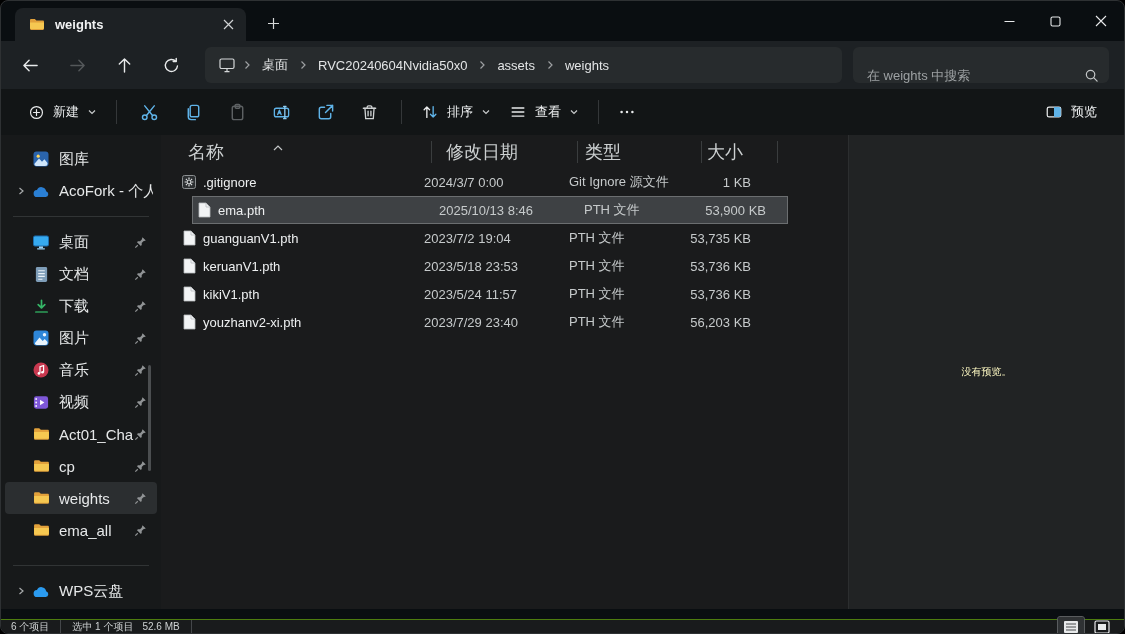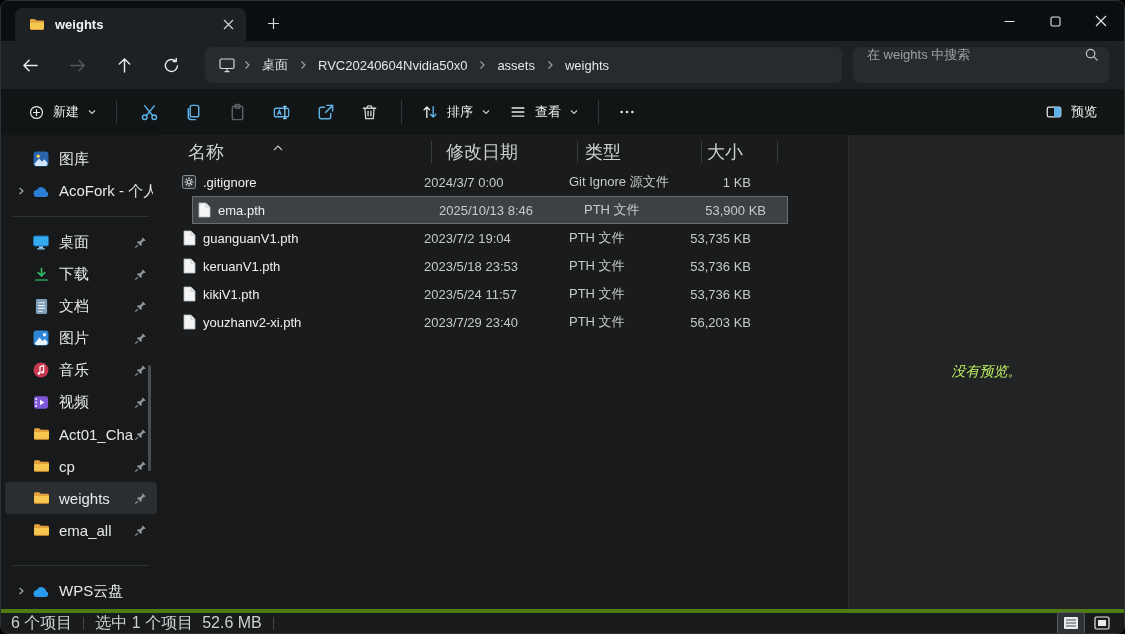--- a/index.html
+++ b/index.html
@@ -20,21 +20,21 @@
   .wc{ width:46px; height:40px; display:flex; align-items:center; justify-content:center; }
 
   
   .navbar{ height:48px; background:#1d2124; display:flex; align-items:center; padding:0 15px 0 12px; }
   .navbtn{ width:34px; height:34px; margin-right:13px; }
   .breadcrumb{ flex:1; height:36px; margin-left:4px; background:#272b2d; border-radius:6px;
                display:flex; align-items:center; padding:0 8px; overflow:hidden; }
   .crumb{ font-size:13px; color:#e3e5e6; padding:5px 9px; border-radius:4px; white-space:nowrap; }
   .crumb-sep{ display:flex; margin:0 1px; }
   .searchbox{ width:256px; height:36px; margin-left:11px; background:#272b2d; border-radius:6px;
-              display:flex; align-items:flex-start; padding:0 10px 0 14px; }
+              display:flex; align-items:flex-end; padding:0 10px 0 14px; }
   .searchbox input{ flex:1; background:transparent; border:none; outline:none;
                     font-size:13px; color:#e3e5e6; font-family:inherit; }
   .searchbox input::placeholder{ color:#9da1a3; opacity:1; }
 
   
   .toolbar{ height:46px; background:#121516; display:flex; align-items:center; padding:0 18px; }
   .tb-text-btn{ display:flex; align-items:center; gap:8px; padding:7px 9px; border-radius:4px;
                 font-size:13px; color:#eceeef; white-space:nowrap; }
   .tb-sep{ width:1px; height:24px; background:#343739; margin:0 10px; }
   .tb-ic{ width:44px; height:36px; }
@@ -66,26 +66,26 @@
   .row{ margin-left:16px; width:596px; height:28px; display:grid;
         grid-template-columns:24px 214px 146px 124px 72px; align-items:center; font-size:13px; }
   .row.selected{ background:#3e4144; outline:1px solid #6b6e70; outline-offset:-1px;margin-left:31px; }
   .cell-ico{ display:flex; justify-content:center; }
   .cell-name{ color:#eef0f1; white-space:nowrap; overflow:hidden; padding-left:2px; }
   .cell-date,.cell-type{ color:#c6cacb; white-space:nowrap; }
   .cell-date{ padding-left:9px; } .cell-type{ padding-left:8px; }
   .cell-size{ color:#c6cacb; text-align:right; padding-right:6px; white-space:nowrap; }
 
   .preview{ flex:1; background:#212324; display:flex; align-items:center; justify-content:center; }
-  .preview-text{ font-size:14px; color:#bef264;font-style:italic; }
+  .preview-text{ font-size:10px; color:#fef9c3; }
 
   
-  .statusbar{ position:absolute; left:0; right:0; bottom:0; height:24px; background:#191b1c;
-              border-top:4px solid #4d7c0f; display:flex; align-items:center; padding:0 10px;
-              font-size:16px; color:#ced1d2; }
+  .statusbar{ position:absolute; left:0; right:0; bottom:0; height:14px; background:#191b1c;
+              border-top:1px solid #4d7c0f; display:flex; align-items:center; padding:0 10px;
+              font-size:10px; color:#ced1d2; }
   .sb-div{ width:1px; height:13px; background:#44474a; margin:0 11px; }
   .sb-spacer{ flex:1; }
   .sb-ic{ height:20px; display:flex; align-items:center; justify-content:center; border-radius:2px; }
   .sb-ic.active{ width:26px; background:#2f3234; outline:1px solid #595c5e; margin-right:6px; }
   .sb-ic.plain{ width:24px; }
 </style>
 </head>
 <body>
 
 <div class="window">
@@ -347,44 +347,44 @@
         <span class="side-pin">
           <svg width="13" height="13" viewBox="0 0 16 16">
               <path d="M10.5 1.5 14.5 5.5 11.5 6.6 9.5 8.6 9.5 11.2 8.4 12.3 3.7 7.6 4.8 6.5 7.4 6.5 9.4 4.5 Z" fill="#909395"></path>
               <path d="M4.6 11.4 1.6 14.4" stroke="#909395" stroke-width="1.4"></path>
             </svg>
         </span>
       </div>
       <div class="side-item">
         <span class="side-exp"></span>
         <span class="side-ico">
-          <svg width="17" height="17" viewBox="0 0 18 18" fill="none" stroke="#35b667" stroke-width="1.8" stroke-linecap="round" stroke-linejoin="round">
-              <path d="M9 2.5v8M5.5 7 9 10.5 12.5 7"></path>
-              <path d="M3 14.8h12" stroke="#2e9e59"></path>
-            </svg>
-        </span>
-        <span class="side-label">下载</span>
-        <span class="side-pin">
-          <svg width="13" height="13" viewBox="0 0 16 16">
-              <path d="M10.5 1.5 14.5 5.5 11.5 6.6 9.5 8.6 9.5 11.2 8.4 12.3 3.7 7.6 4.8 6.5 7.4 6.5 9.4 4.5 Z" fill="#909395"></path>
-              <path d="M4.6 11.4 1.6 14.4" stroke="#909395" stroke-width="1.4"></path>
-            </svg>
-        </span>
-      </div>
-      <div class="side-item">
-        <span class="side-exp"></span>
-        <span class="side-ico">
           <svg width="15" height="17" viewBox="0 0 16 18">
               <rect x="2" y="1" width="12" height="16" rx="1.5" fill="#7e9db8"></rect>
               <g stroke="#e9f1f7" stroke-width="1.2">
                 <path d="M4.5 5h7M4.5 8h7M4.5 11h7M4.5 14h4.5"></path>
               </g>
             </svg>
         </span>
         <span class="side-label">文档</span>
+        <span class="side-pin">
+          <svg width="13" height="13" viewBox="0 0 16 16">
+              <path d="M10.5 1.5 14.5 5.5 11.5 6.6 9.5 8.6 9.5 11.2 8.4 12.3 3.7 7.6 4.8 6.5 7.4 6.5 9.4 4.5 Z" fill="#909395"></path>
+              <path d="M4.6 11.4 1.6 14.4" stroke="#909395" stroke-width="1.4"></path>
+            </svg>
+        </span>
+      </div>
+      <div class="side-item">
+        <span class="side-exp"></span>
+        <span class="side-ico">
+          <svg width="17" height="17" viewBox="0 0 18 18" fill="none" stroke="#35b667" stroke-width="1.8" stroke-linecap="round" stroke-linejoin="round">
+              <path d="M9 2.5v8M5.5 7 9 10.5 12.5 7"></path>
+              <path d="M3 14.8h12" stroke="#2e9e59"></path>
+            </svg>
+        </span>
+        <span class="side-label">下载</span>
         <span class="side-pin">
           <svg width="13" height="13" viewBox="0 0 16 16">
               <path d="M10.5 1.5 14.5 5.5 11.5 6.6 9.5 8.6 9.5 11.2 8.4 12.3 3.7 7.6 4.8 6.5 7.4 6.5 9.4 4.5 Z" fill="#909395"></path>
               <path d="M4.6 11.4 1.6 14.4" stroke="#909395" stroke-width="1.4"></path>
             </svg>
         </span>
       </div>
       <div class="side-item">
         <span class="side-exp"></span>
         <span class="side-ico">

